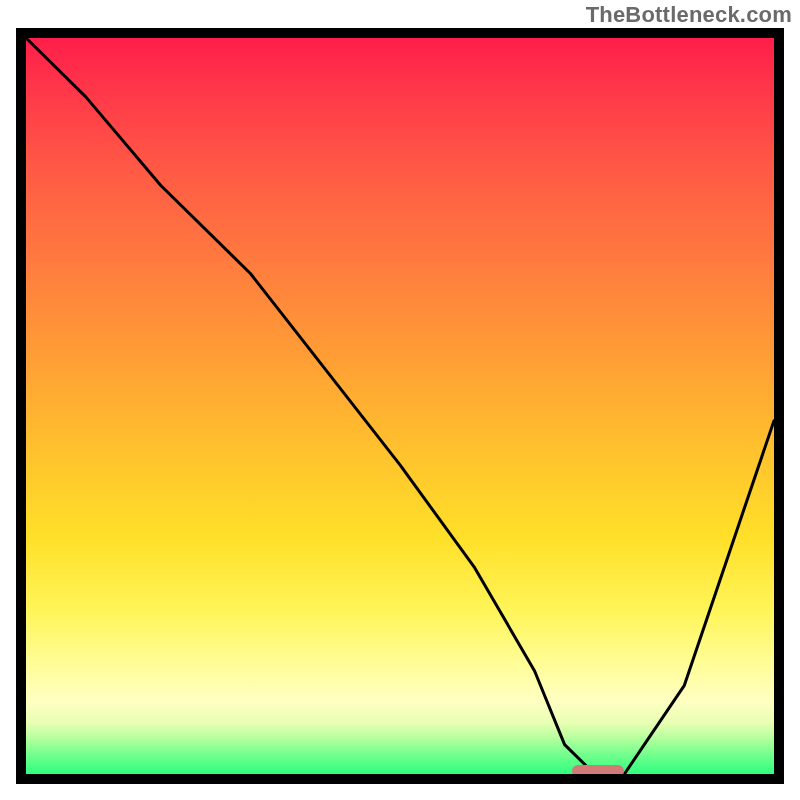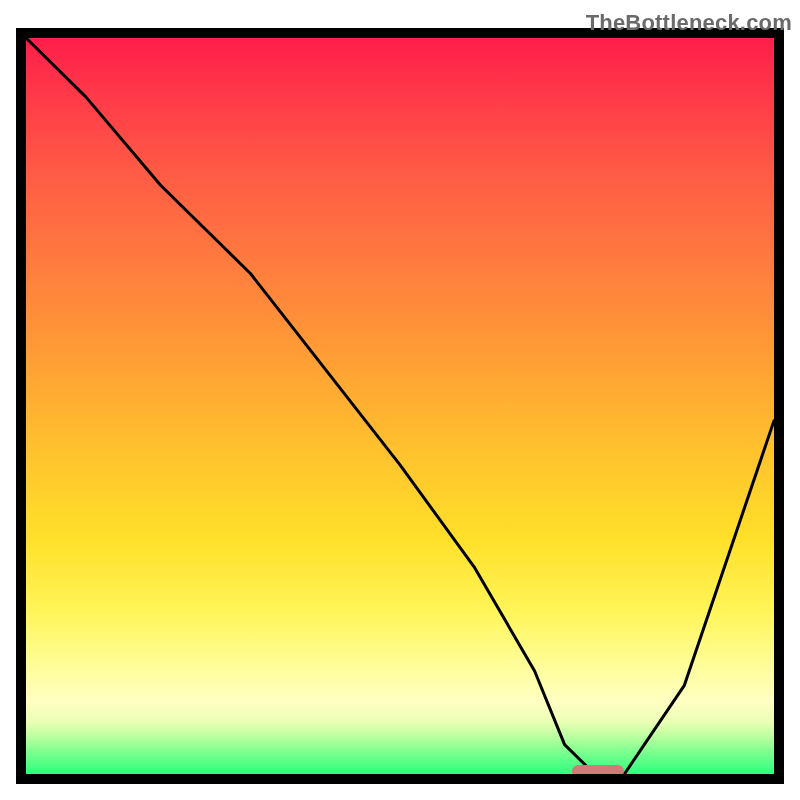--- a/index.html
+++ b/index.html
@@ -11,21 +11,21 @@
     font-family: Arial, Helvetica, sans-serif;
   }
   .frame {
     position: relative;
     width: 800px;
     height: 800px;
     box-sizing: border-box;
   }
   .watermark {
     position: absolute;
-    top: 10px;
+    top: 2px;
     right: 8px;
     font-size: 22px;
     font-weight: 600;
     color: #6a6a6a;
     letter-spacing: 0.2px;
     z-index: 10;
   }
   .plot-outer {
     position: absolute;
     left: 16px;

